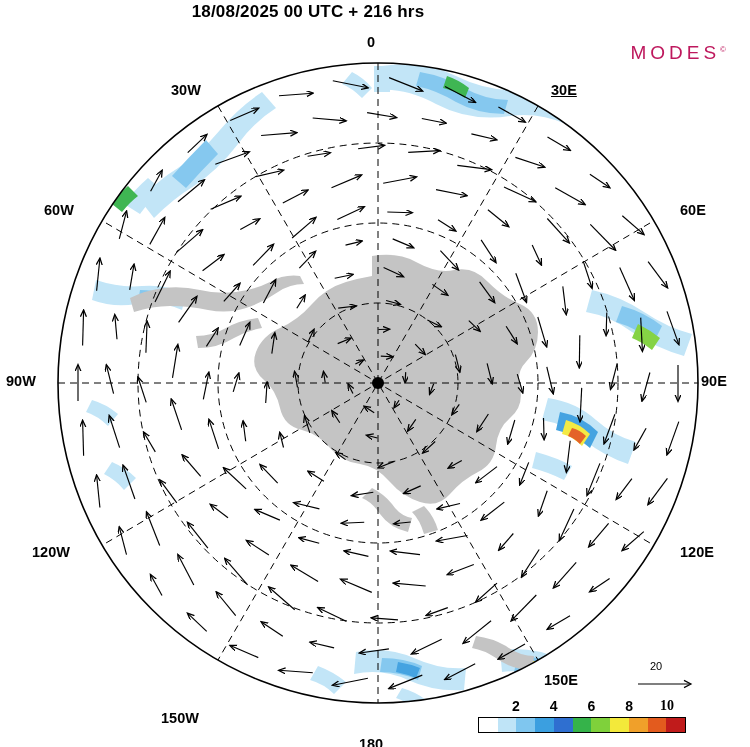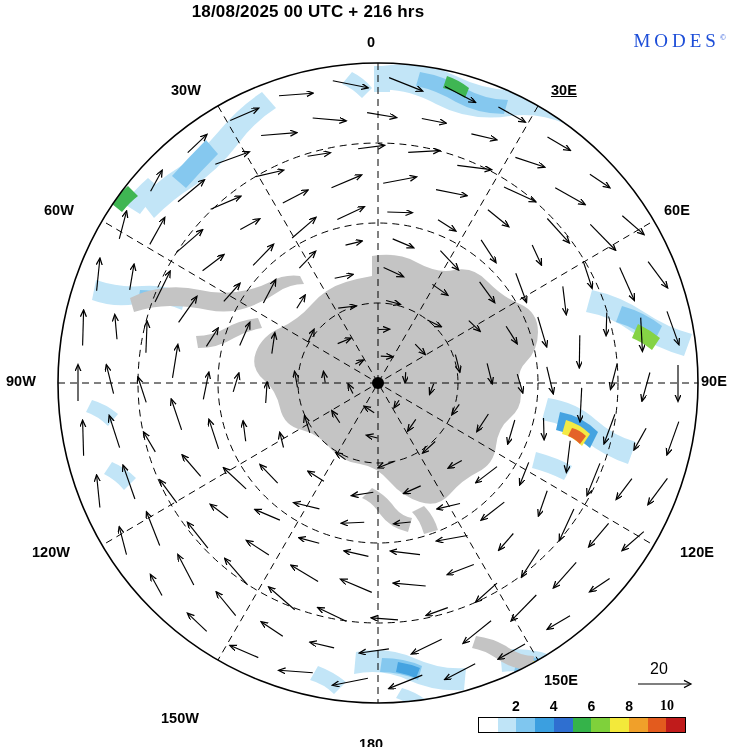--- a/index.html
+++ b/index.html
@@ -14,25 +14,24 @@
   #title{
     position:absolute;
     top:2px;left:0;width:616px;
     text-align:center;
     font-size:17px;
     font-weight:bold;
     letter-spacing:0.2px;
   }
   #brand{
     position:absolute;
-    top:30px;right:24px;
+    top:42px;right:24px;
     font-size:19px;
-    color:#1d4ed8;
+    color:#be185d;
     letter-spacing:4px;
-    font-family:Liberation Serif, serif;
   }
   #brand sup{font-size:8px;letter-spacing:0;}
   #plot{
     position:absolute;
     left:0;top:0;width:750px;height:747px;
   }
   .lonlabel{
     position:absolute;
     font-size:14.5px;
     font-weight:bold;
@@ -60,21 +59,21 @@
     transform:translateX(-50%);
   }
   
   #veckey{
     position:absolute;
     left:636px;top:660px;
     width:70px;height:36px;
   }
   #veckey .vlabel{
     position:absolute;left:14px;top:0;
-    font-size:16px;
+    font-size:11px;
   }
   #veckey svg{position:absolute;left:0;top:16px;}
 </style>
 </head>
 <body>
 
 <div id="title">18/08/2025  00 UTC  + 216 hrs</div>
 
 <div id="brand">
   <span>MODES</span><sup>©</sup>
@@ -359,21 +358,21 @@
     </g>
   </g>
 
   <circle cx="378" cy="383" r="320" fill="none" stroke="#000" stroke-width="1.6"></circle>
 
   <circle cx="378" cy="383" r="6" fill="#000"></circle>
 </svg>
 
 <div class="lonlabel" style="left:371px;top:34px;transform:translateX(-50%);">0</div>
 <div class="lonlabel" style="left:551px;top:82px;text-decoration:underline;">30E</div>
-<div class="lonlabel" style="left:664px;top:202px;">60E</div>
+<div class="lonlabel" style="left:680px;top:202px;">60E</div>
 <div class="lonlabel" style="left:701px;top:373px;">90E</div>
 <div class="lonlabel" style="left:680px;top:544px;">120E</div>
 <div class="lonlabel" style="left:544px;top:672px;">150E</div>
 <div class="lonlabel" style="left:371px;top:736px;transform:translateX(-50%);">180</div>
 <div class="lonlabel" style="left:161px;top:672px;margin-top:38px;">150W</div>
 <div class="lonlabel" style="left:32px;top:544px;">120W</div>
 <div class="lonlabel" style="left:6px;top:373px;">90W</div>
 <div class="lonlabel" style="left:44px;top:202px;text-align:center;">60W</div>
 <div class="lonlabel" style="left:171px;top:82px;text-align:right;">30W</div>
 

